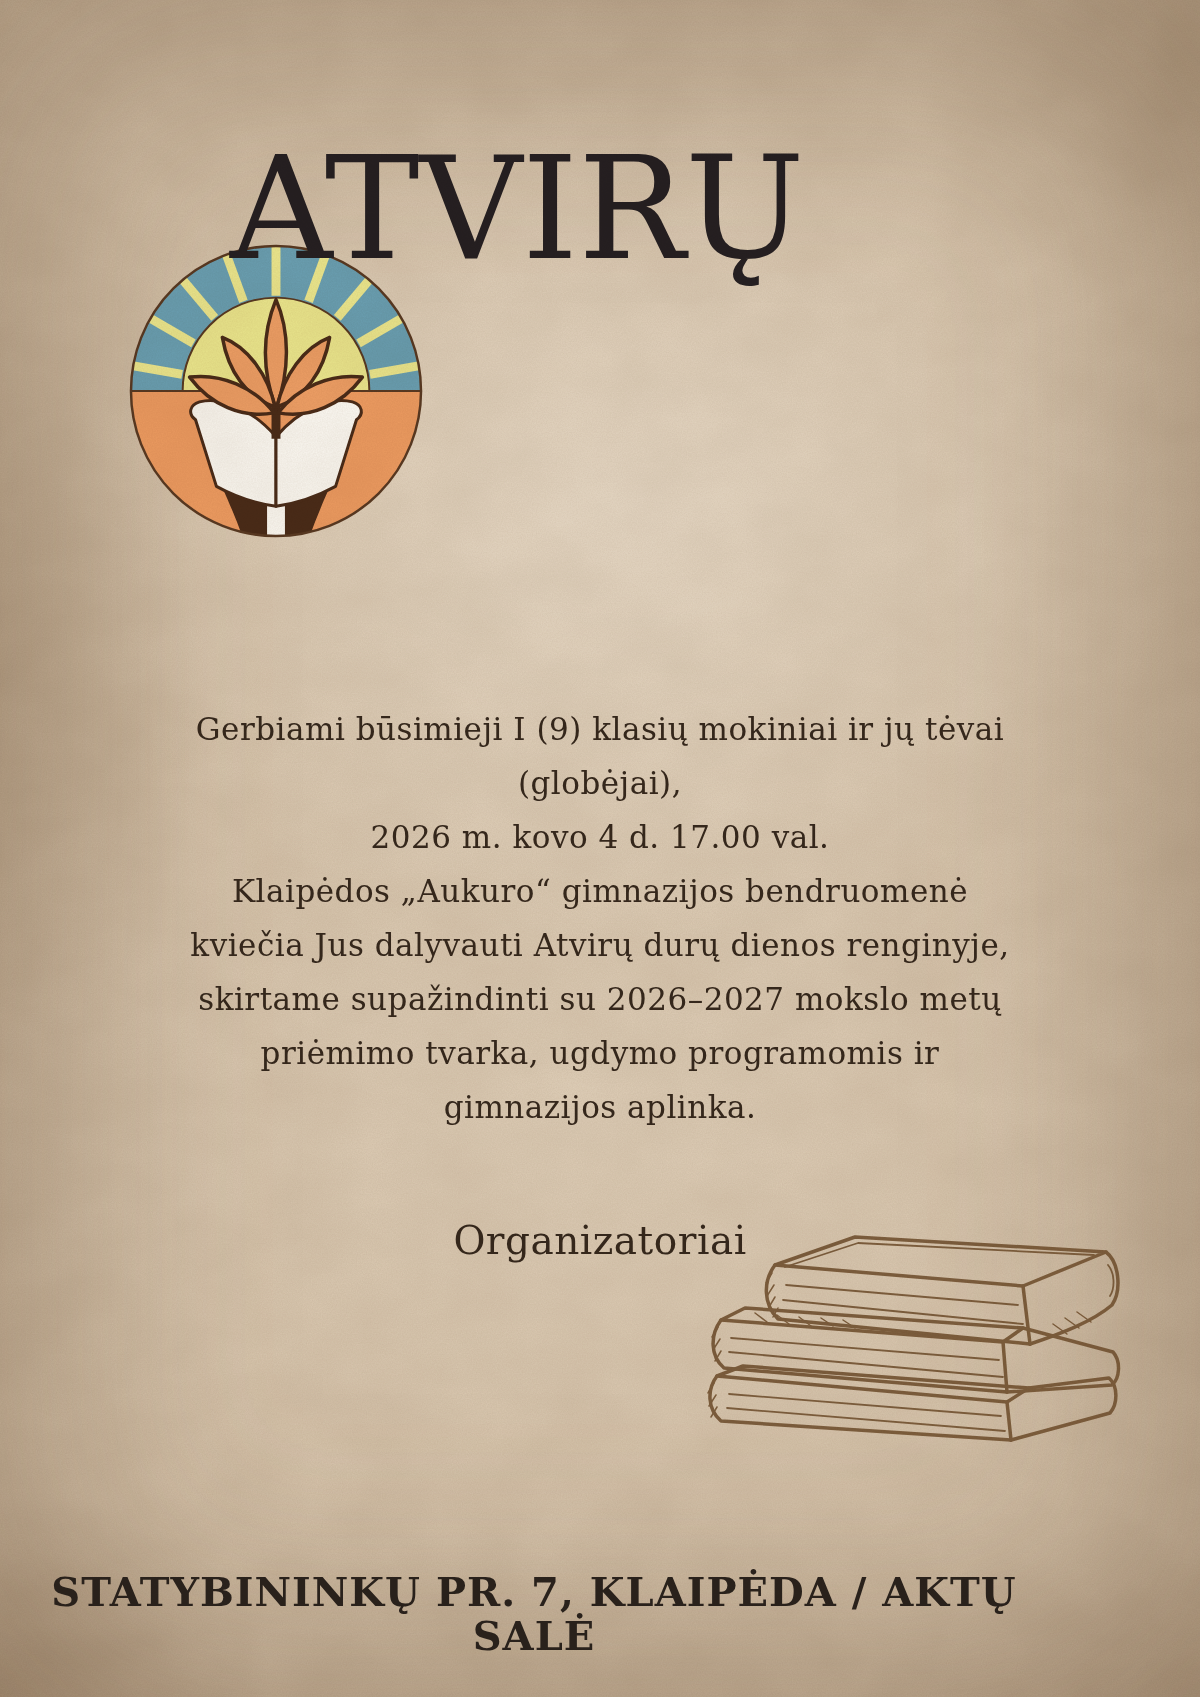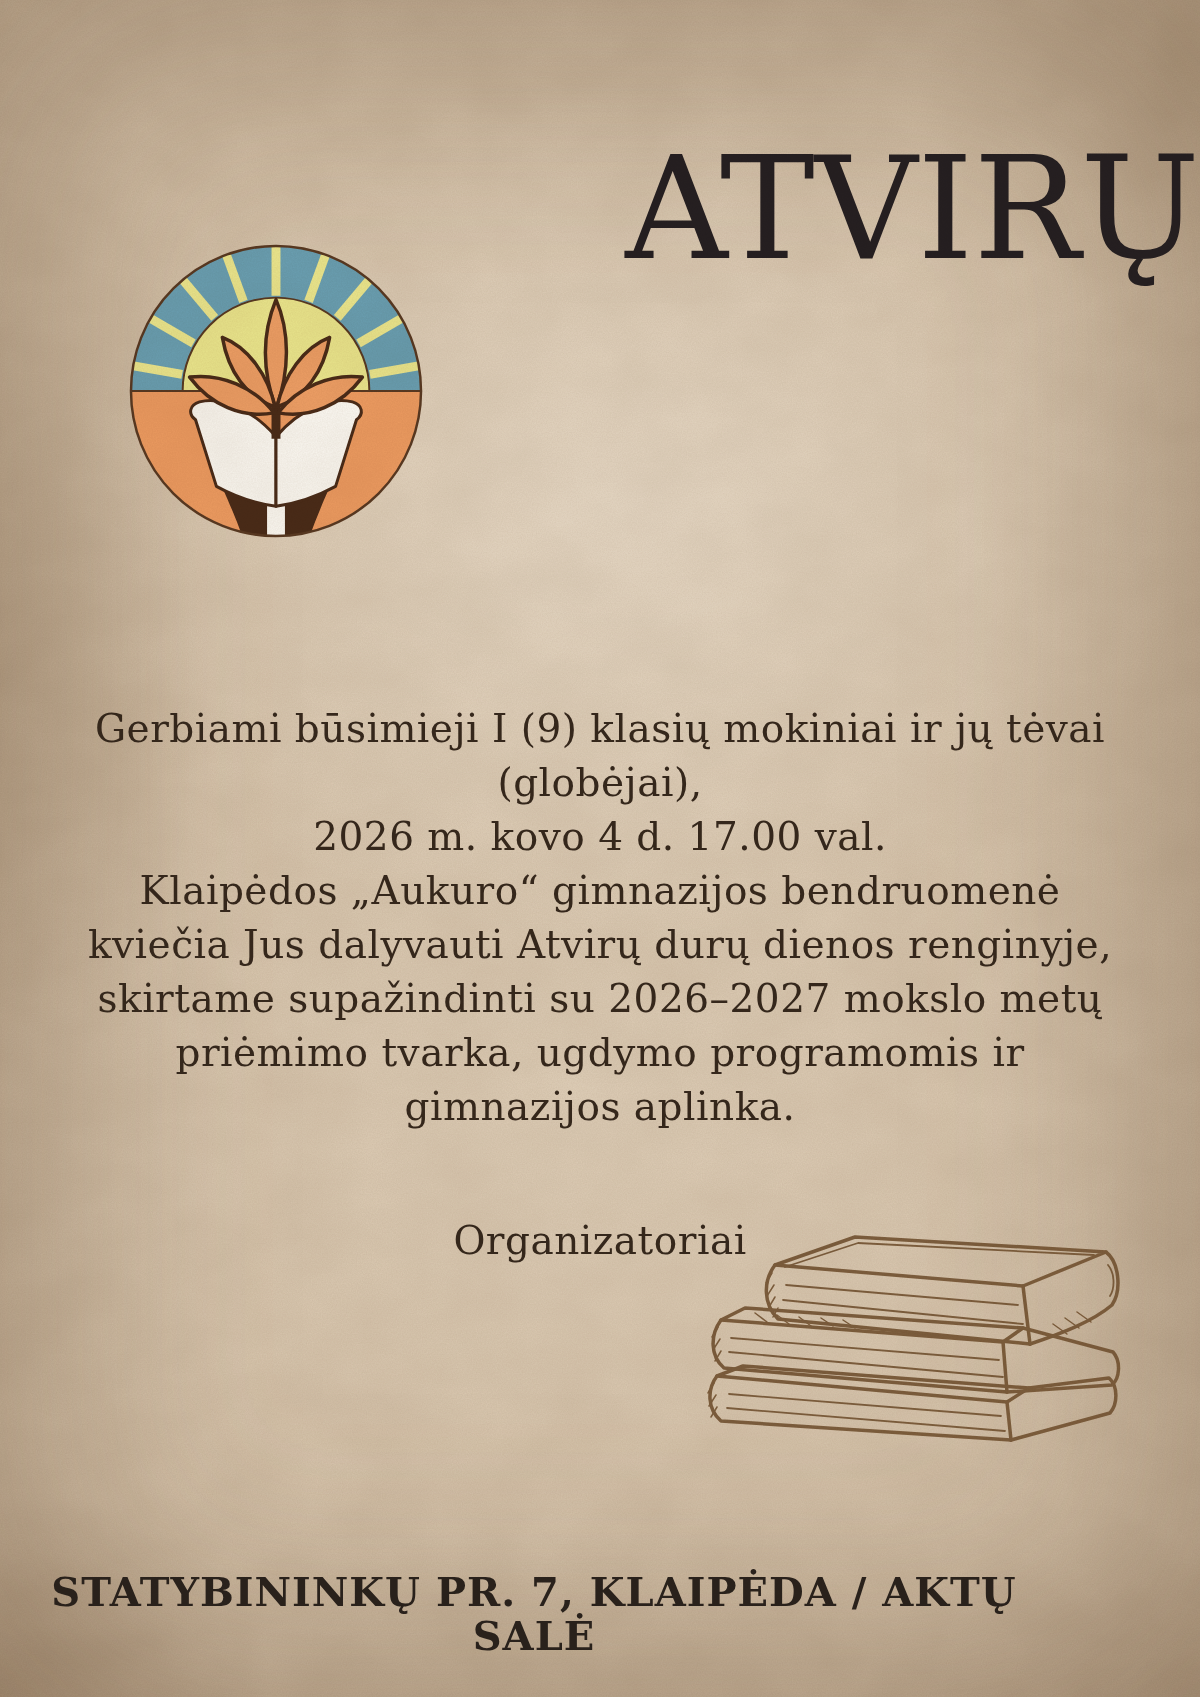--- a/index.html
+++ b/index.html
@@ -16,27 +16,27 @@
       radial-gradient(ellipse 420px 360px at 100% 4%,  rgba(120,92,62,.22), rgba(120,92,62,0) 65%),
       radial-gradient(ellipse 420px 320px at 0% 100%,  rgba(110,82,55,.30), rgba(110,82,55,0) 65%),
       radial-gradient(ellipse 520px 280px at 100% 100%,rgba(110,82,55,.22), rgba(110,82,55,0) 65%),
       radial-gradient(ellipse 300px 520px at 0% 40%,   rgba(120,92,62,.16), rgba(120,92,62,0) 70%);
     box-shadow: inset 0 0 220px 60px rgba(112,86,60,.38);
   }
   .grain{position:absolute;inset:0;z-index:9;mix-blend-mode:multiply;opacity:.55;pointer-events:none;}
   .logo{position:absolute;left:127px;top:242px;width:298px;height:298px;z-index:2;}
   .title{
     position:absolute;left:230px;top:123px;width:970px;z-index:2;
-    text-align:right;color:#262022;font-size:142px;line-height:172px;
+    text-align:left;color:#262022;font-size:142px;line-height:172px;
     font-weight:normal;margin:0;
   }
   .title .tline{display:block;}
   .invitation{
     position:absolute;left:0;top:702px;width:1200px;z-index:2;margin:0;
-    text-align:center;color:#37291d;font-size:39px;line-height:54px;
+    text-align:center;color:#37291d;font-size:31px;line-height:54px;
     letter-spacing:.5px;white-space:pre-line;
   }
   .signature{
     position:absolute;left:0;top:1214px;width:1200px;z-index:2;margin:0;
     text-align:center;color:#37291d;font-size:39px;line-height:54px;letter-spacing:.5px;
   }
   .books{position:absolute;left:685px;top:1228px;width:440px;height:215px;z-index:1;}
   .footer{
     position:absolute;left:0;top:1570px;width:1068px;z-index:2;margin:0;
     text-align:center;color:#2b231d;font-size:40px;line-height:44px;

